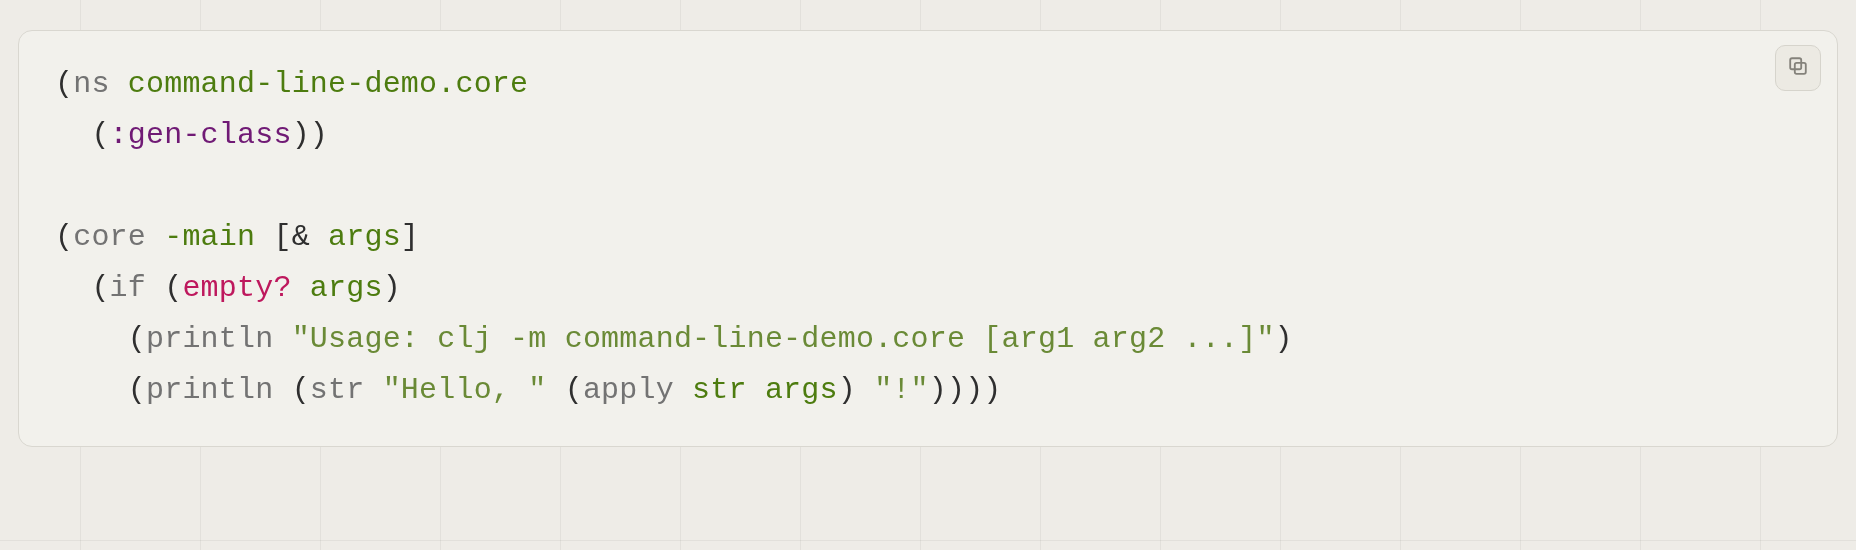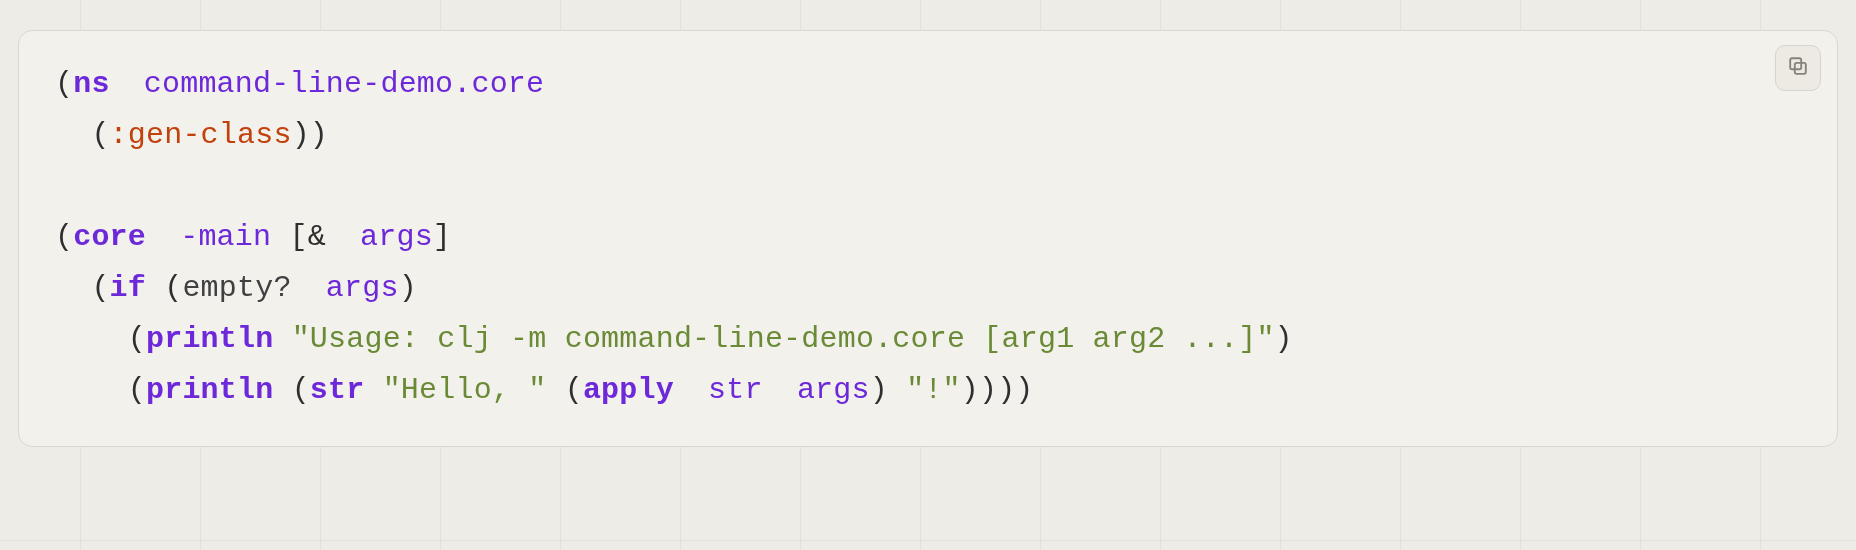--- a/index.html
+++ b/index.html
@@ -33,24 +33,24 @@
   pre.code {
     margin: 0;
     font-family: ui-monospace, SFMono-Regular, "SF Mono", Menlo, Consolas, "Liberation Mono", monospace;
     font-size: 30px;
     line-height: 1.70;
     color: #2f2f2f;
     white-space: pre;
     letter-spacing: 0.2px;
   }
   .tok-paren   { color: #2f2f2f; }
-  .tok-special { color: #6d28d9; font-weight: bold; }
-  .tok-keyword { color: #c2410c; }
-  .tok-default { color: #6d28d9; margin-left: 16px; }
-  .tok-builtin { color: #404040; }
+  .tok-special { color: #737373; }
+  .tok-keyword { color: #701a75; }
+  .tok-default { color: #4d7c0f; }
+  .tok-builtin { color: #be185d; }
   .tok-string  { color: #6a8a36; }
   .tok-amp     { color: #2f2f2f; }
 
   .copy-btn {
     position: absolute;
     top: 14px;
     right: 16px;
     width: 44px;
     height: 44px;
     border-radius: 10px;

